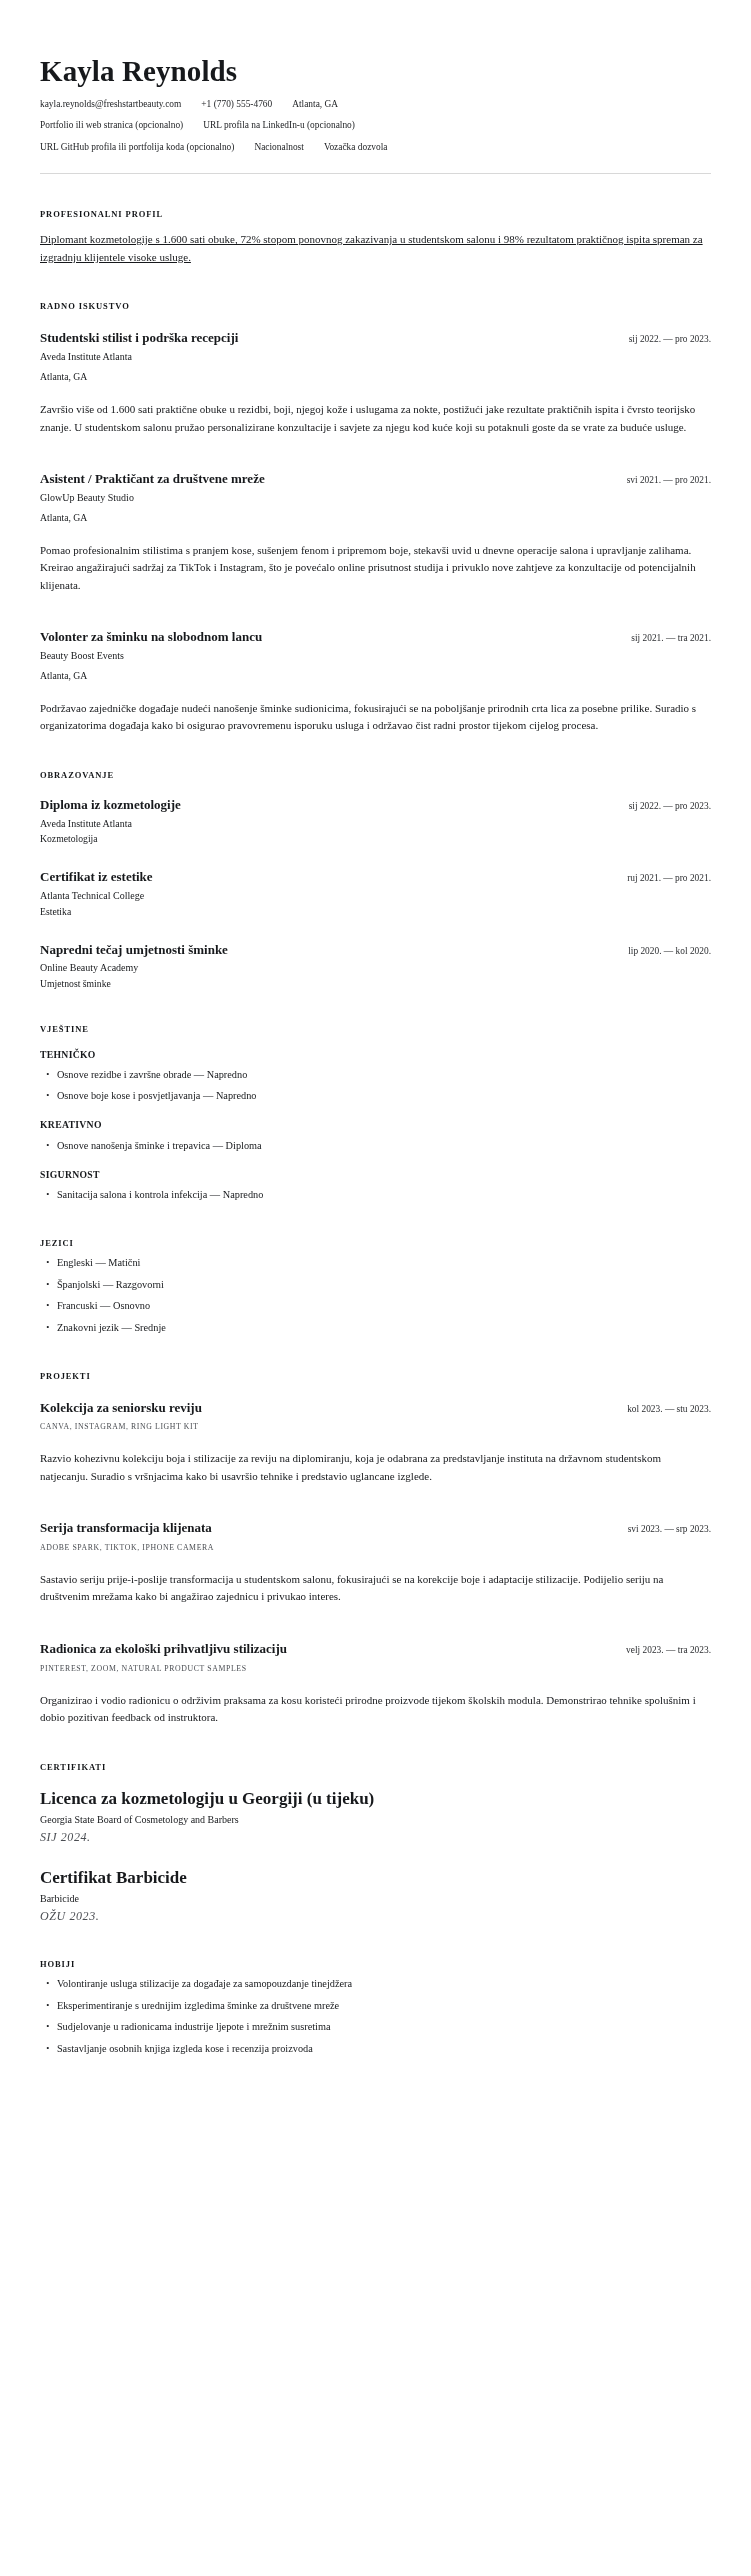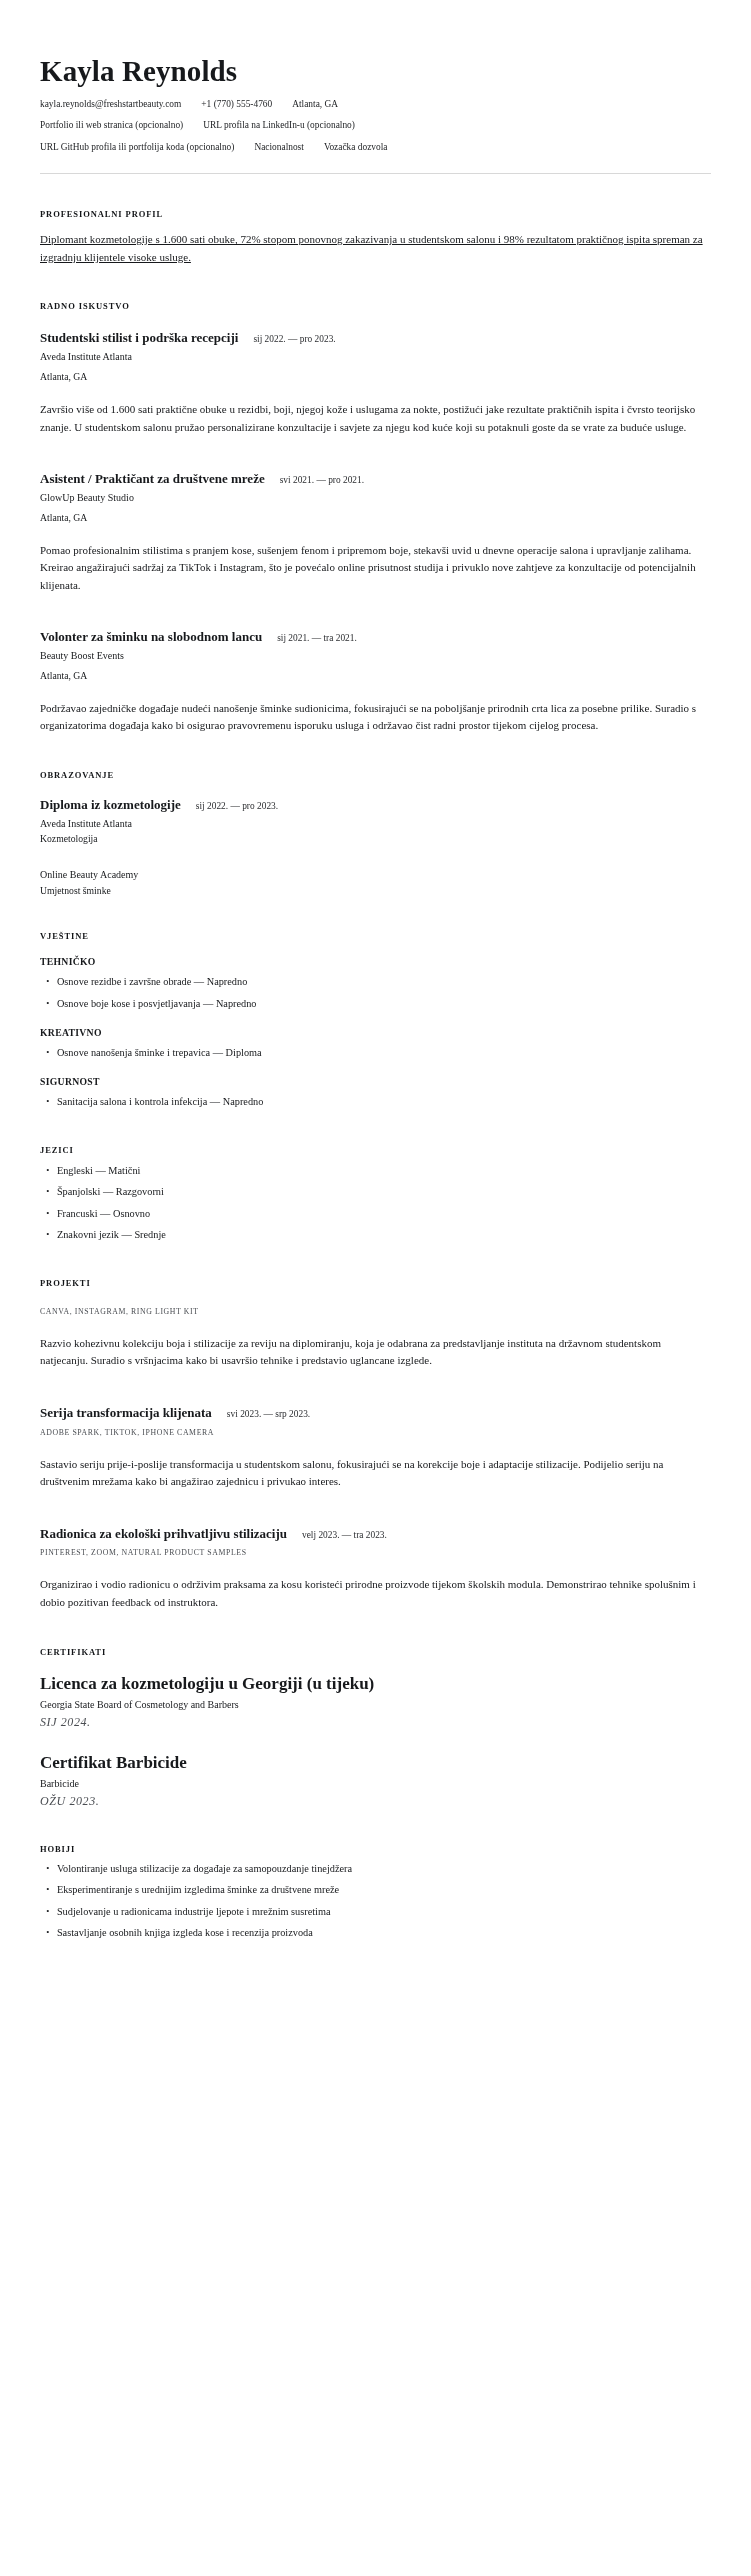--- a/index.html
+++ b/index.html
@@ -15,21 +15,21 @@
   }
   .name { font-size: 29px; font-weight: 700; letter-spacing: 0.1px; line-height: 1.1; }
   .tagline { font-size: 12px; margin-top: 10px; color: #1b1d20; }
   .contact-row { display: flex; flex-wrap: wrap; gap: 3.8px 20px; font-size: 9.4px; margin-top: 11.3px; color: #1c1e21; }
   .divider { border: none; border-top: 0.6px solid #d8d8d8; margin: 21px 0 0 0; }
   .section { margin-top: 35px; }
   .section-heading { font-size: 8.5px; font-weight: 700; letter-spacing: 0.9px; color: #131518; }
   .profile-text { font-size: 11px; line-height: 1.6; margin-top: 12.5px; text-decoration: underline; }
   .entry { margin-top: 19px; }
   .entry + .entry { margin-top: 35px; }
-  .entry-head { display: flex; justify-content: flex-start; align-items: baseline; gap: 15px; }
+  .entry-head { display: flex; justify-content: space-between; align-items: baseline; gap: 15px; }
   .entry-title { font-size: 13px; font-weight: 700; line-height: 1.25; }
   .dates { font-size: 9.4px; white-space: nowrap; color: #2b2d30; font-weight: 400; }
   .org { font-size: 10px; margin-top: 4.4px; }
   .loc { font-size: 9.7px; margin-top: 8.8px; }
   .desc { font-size: 11px; line-height: 1.6; margin-top: 19px; }
   .tools { font-size: 7.8px; letter-spacing: 0.6px; color: #4a4d52; margin-top: 6.3px; text-transform: uppercase; }
   .field { font-size: 9.7px; margin-top: 4.4px; }
   .edu-entry { margin-top: 17.5px; }
   .edu-entry + .edu-entry { margin-top: 25px; }
   .group-title { font-size: 9.7px; font-weight: 700; margin-top: 15px; letter-spacing: 0.3px; }
@@ -111,22 +111,34 @@
 
     <article class="edu-entry">
       <div class="entry-head">
         <h3 class="entry-title">Diploma iz kozmetologije</h3>
         <span class="dates">sij 2022. — pro 2023.</span>
       </div>
       <p class="org">Aveda Institute Atlanta</p>
       <p class="field">Kozmetologija</p>
     </article>
 
-
     <article class="edu-entry">
+      <div class="entry-head">
+        <h3 class="entry-title">Certifikat iz estetike</h3>
+        <span class="dates">ruj 2021. — pro 2021.</span>
+      </div>
+      <p class="org">Atlanta Technical College</p>
+      <p class="field">Estetika</p>
+    </article>
+
+    <article class="edu-entry">
+      <div class="entry-head">
+        <h3 class="entry-title">Napredni tečaj umjetnosti šminke</h3>
+        <span class="dates">lip 2020. — kol 2020.</span>
+      </div>
       <p class="org">Online Beauty Academy</p>
       <p class="field">Umjetnost šminke</p>
     </article>
   </section>
 
   <section class="section">
     <h2 class="section-heading">VJEŠTINE</h2>
 
     <h3 class="group-title">TEHNIČKO</h3>
     <ul class="bullets">
@@ -176,20 +188,24 @@
           <span class="dot">•</span>
           <span>Znakovni jezik — Srednje</span>
         </li>
     </ul>
   </section>
 
   <section class="section">
     <h2 class="section-heading">PROJEKTI</h2>
 
     <article class="entry">
+      <div class="entry-head">
+        <h3 class="entry-title">Kolekcija za seniorsku reviju</h3>
+        <span class="dates">kol 2023. — stu 2023.</span>
+      </div>
       <p class="tools">CANVA, INSTAGRAM, RING LIGHT KIT</p>
       <p class="desc">Razvio kohezivnu kolekciju boja i stilizacije za reviju na diplomiranju, koja je odabrana za predstavljanje instituta na državnom studentskom natjecanju. Suradio s vršnjacima kako bi usavršio tehnike i predstavio uglancane izglede.</p>
     </article>
 
     <article class="entry">
       <div class="entry-head">
         <h3 class="entry-title">Serija transformacija klijenata</h3>
         <span class="dates">svi 2023. — srp 2023.</span>
       </div>
       <p class="tools">ADOBE SPARK, TIKTOK, IPHONE CAMERA</p>

